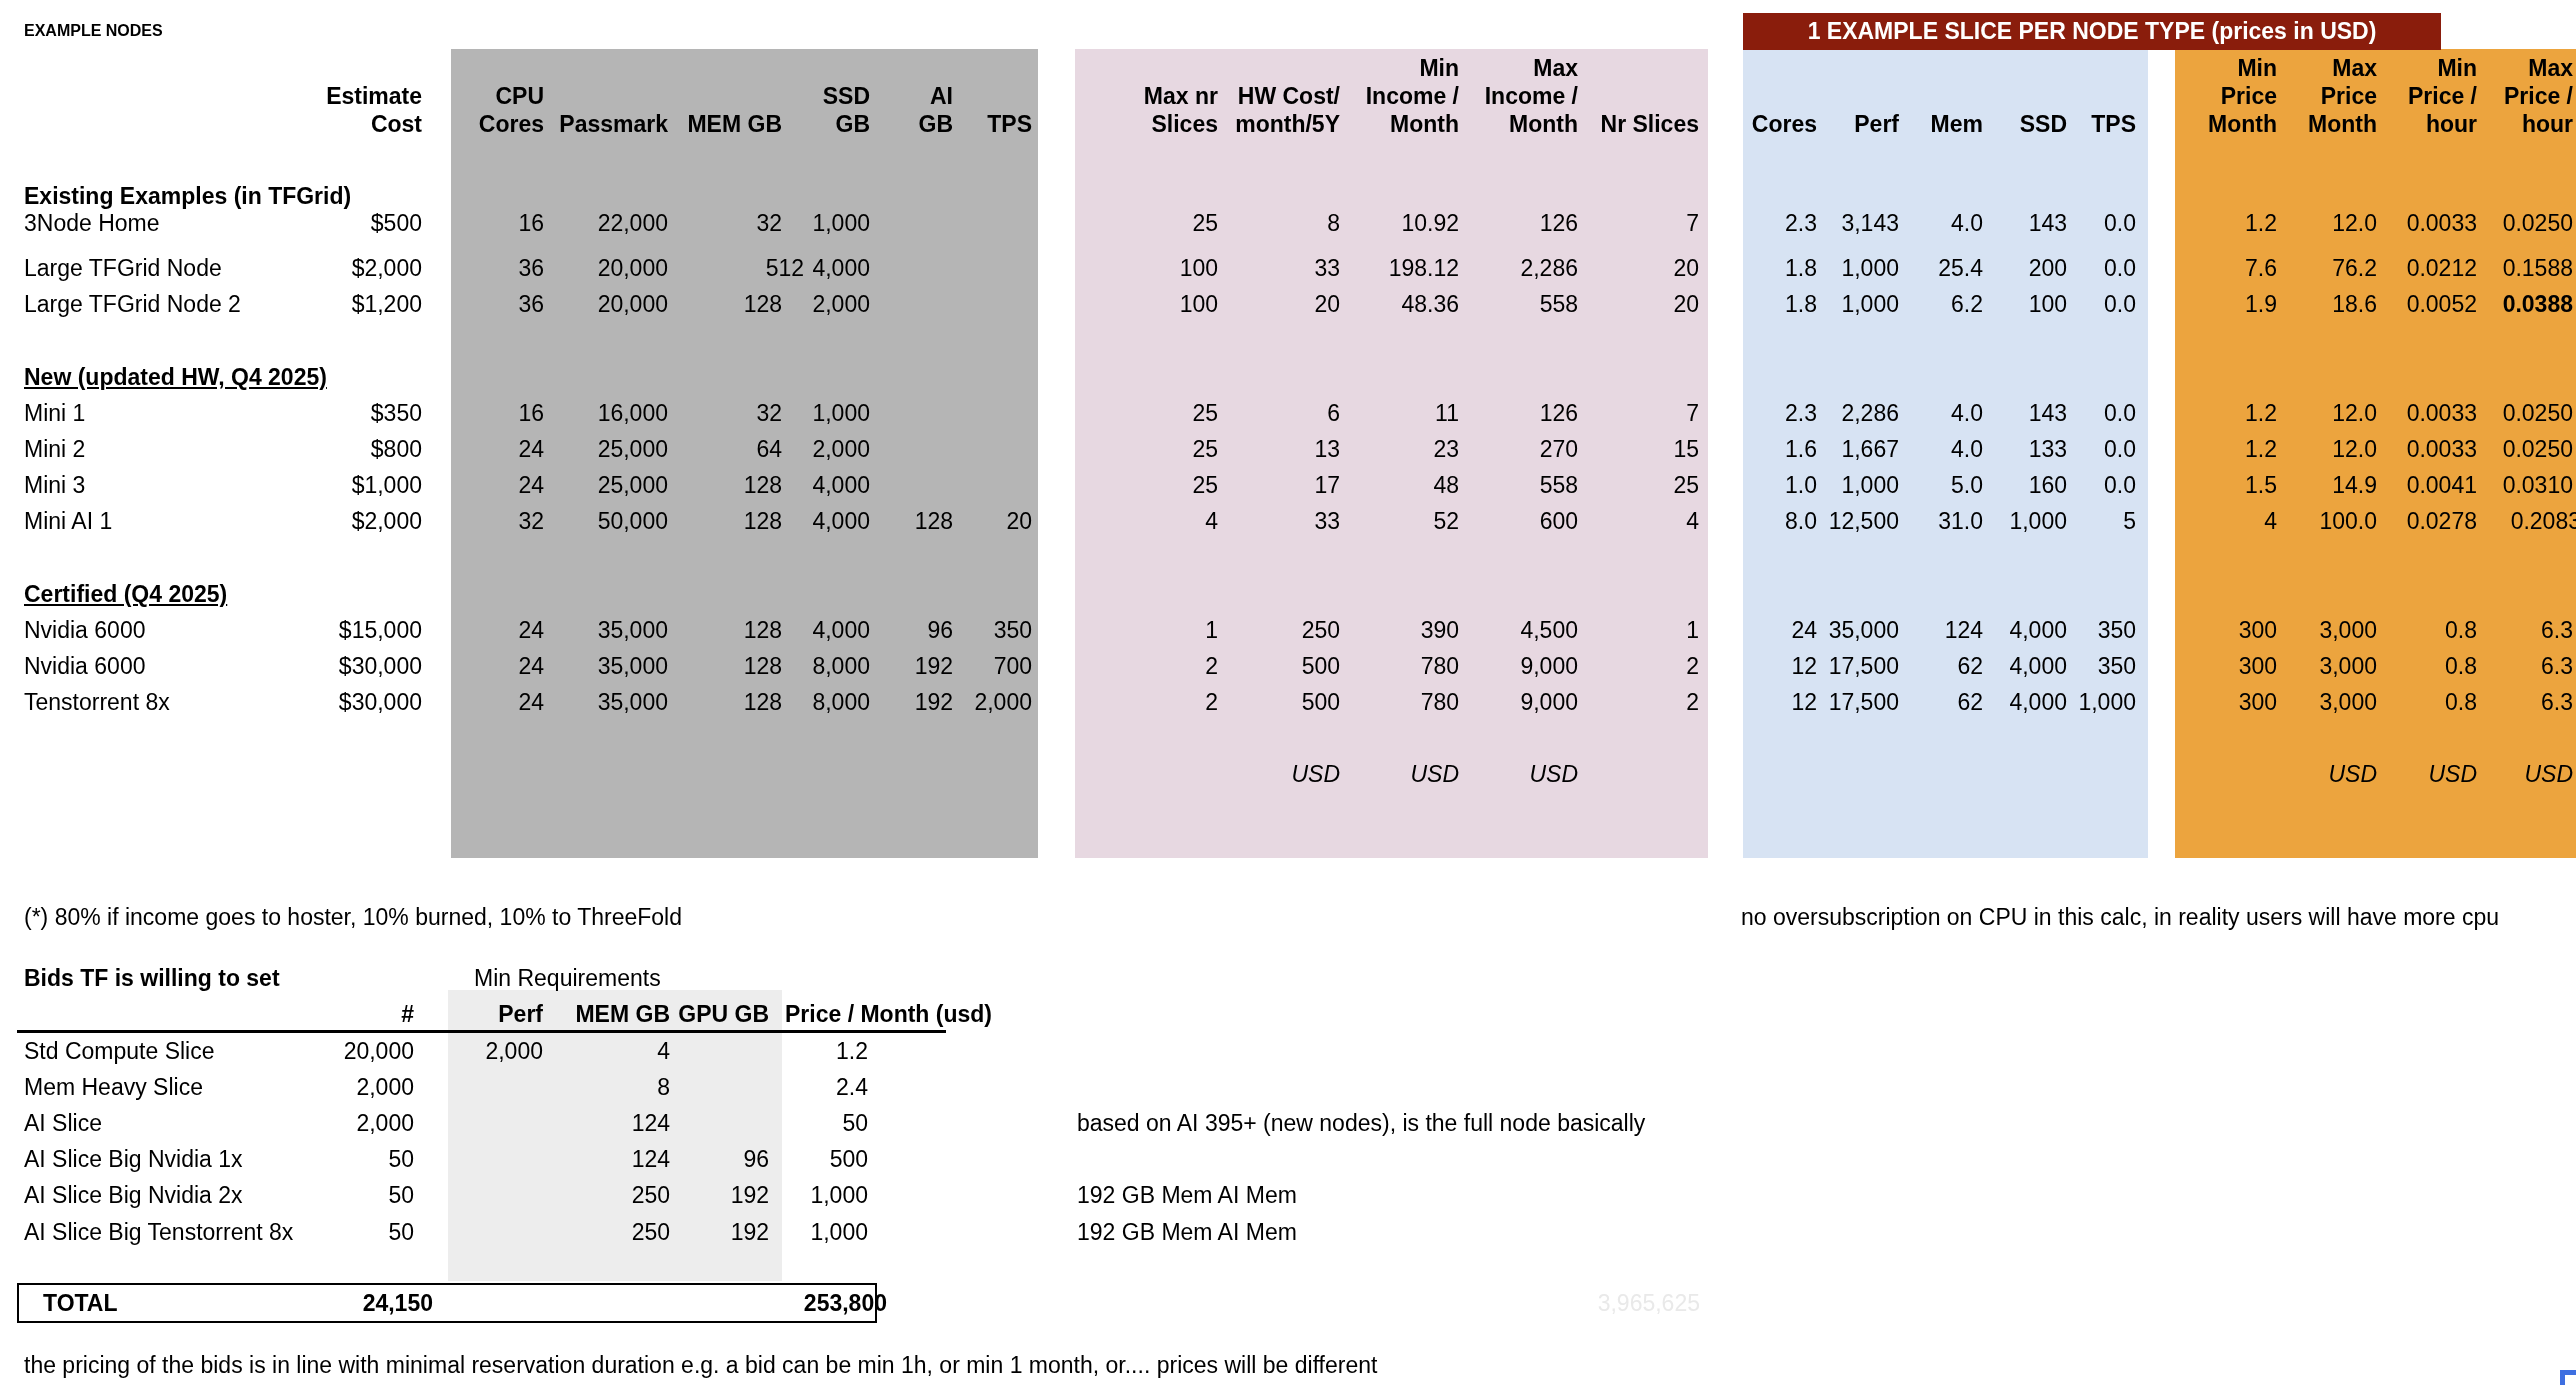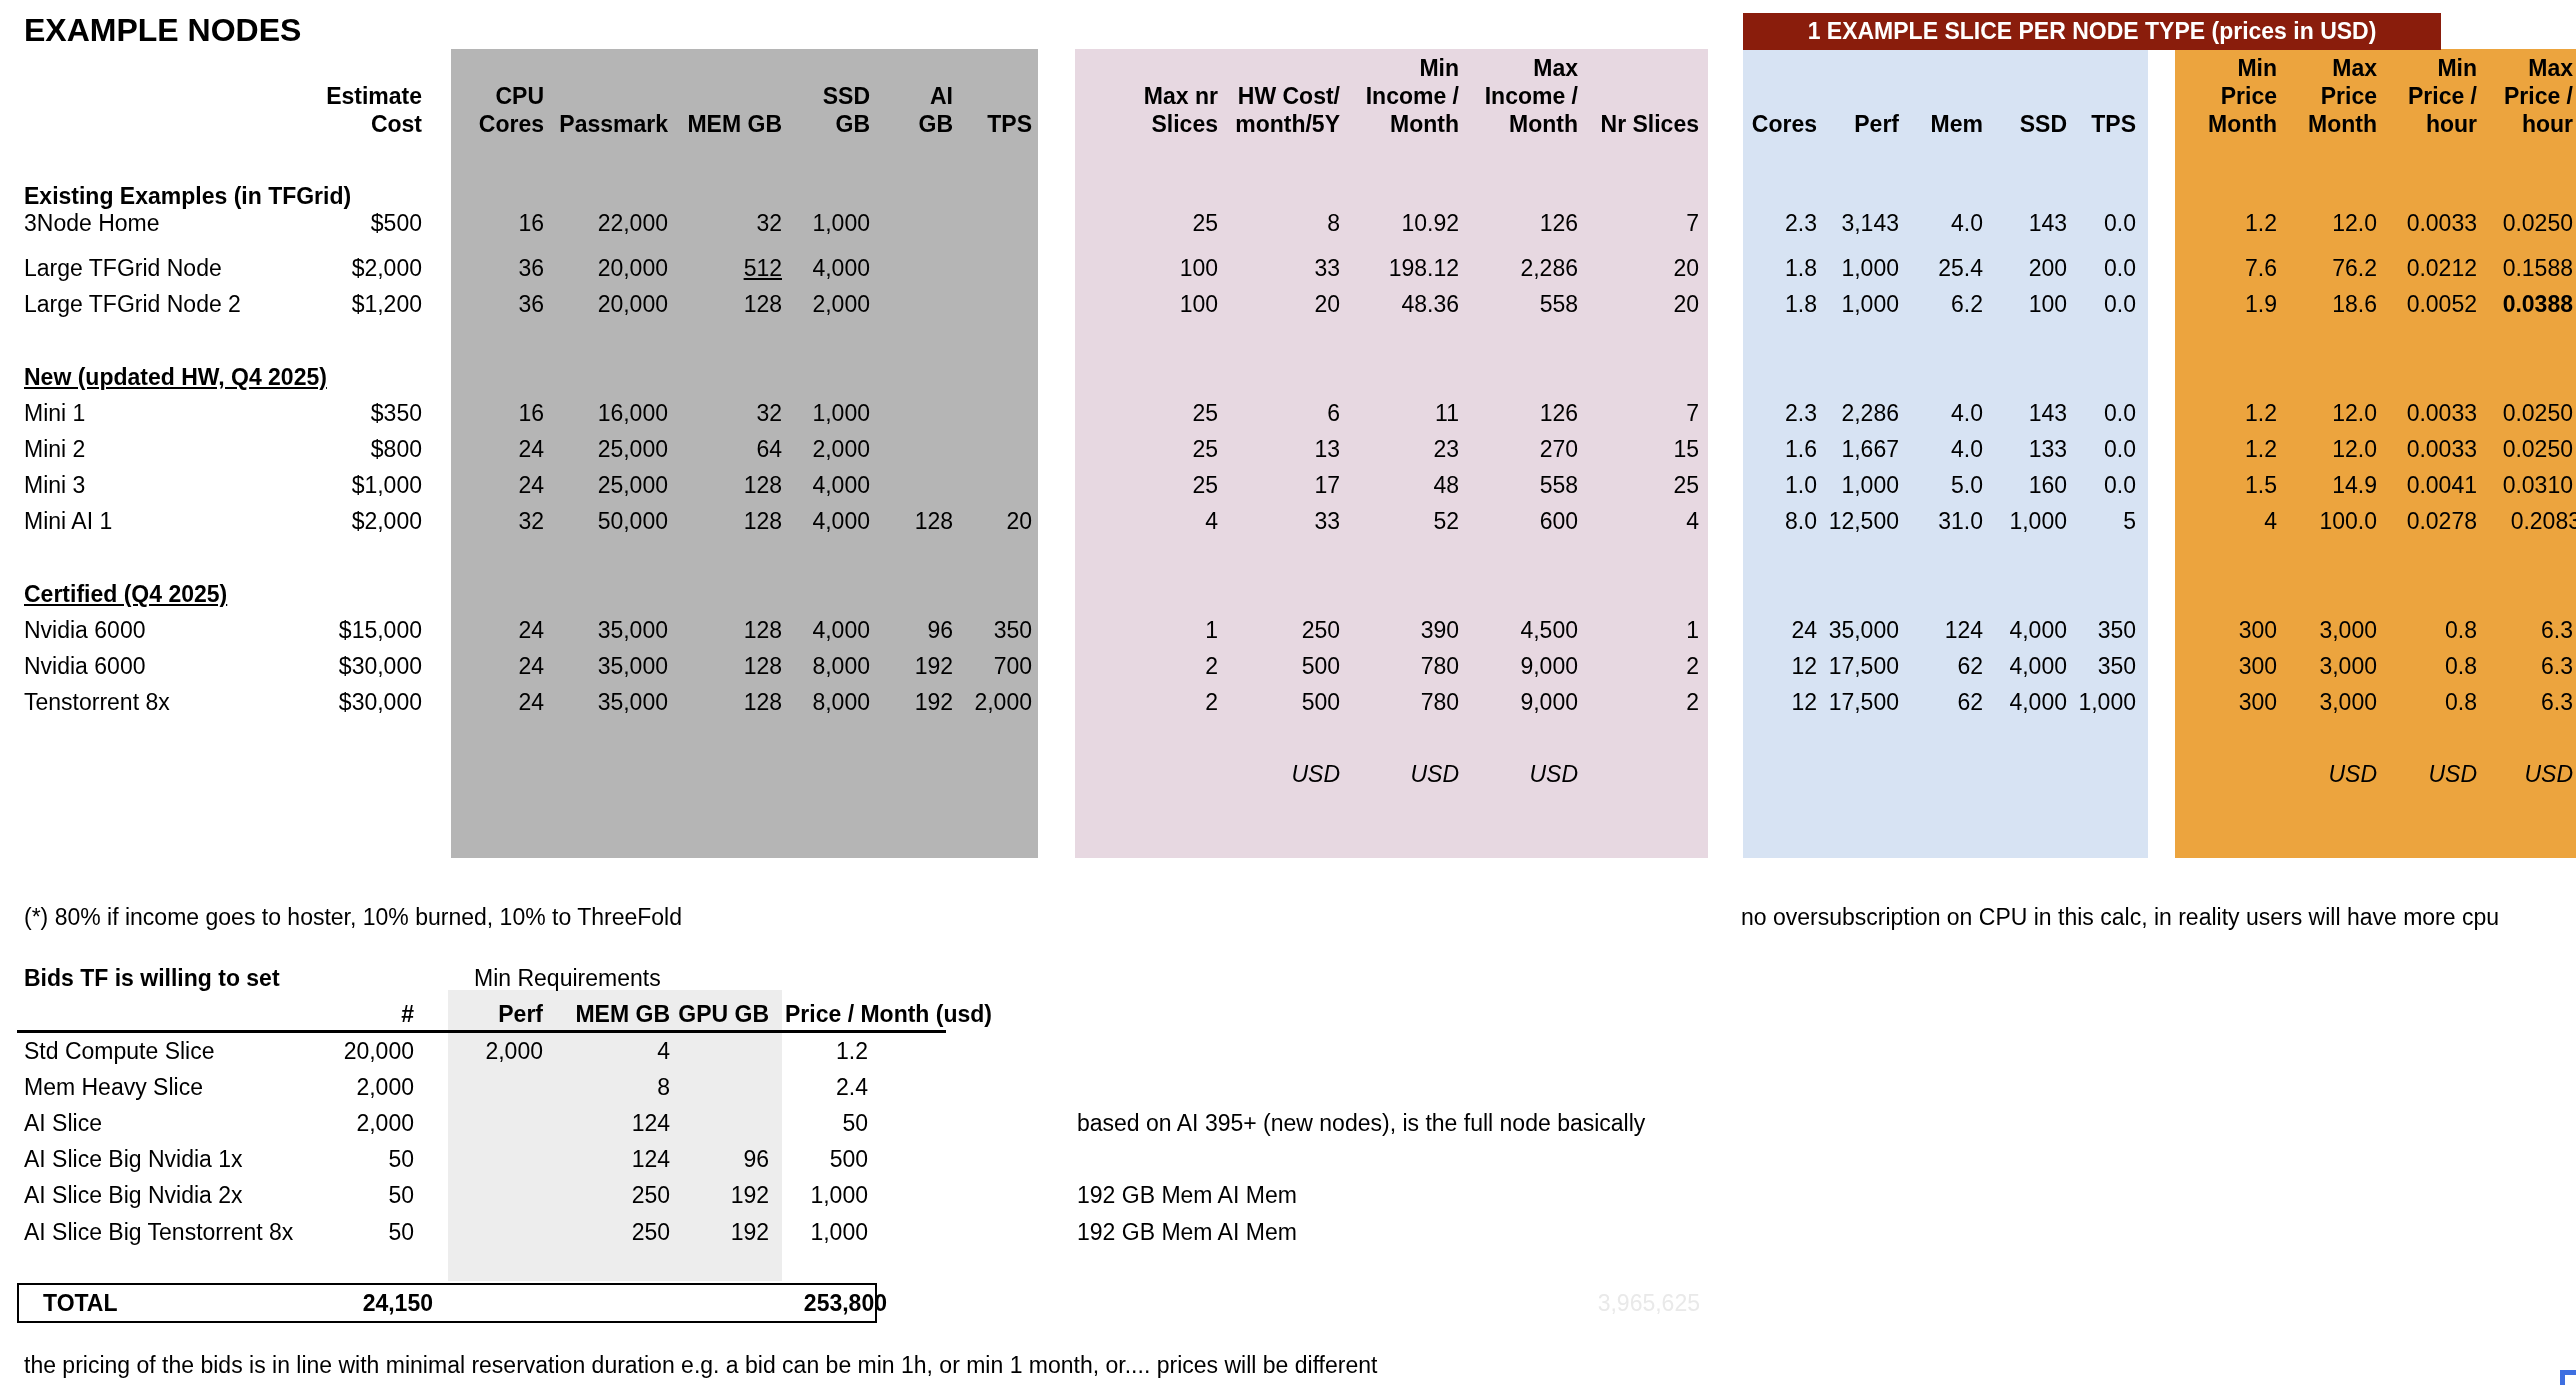--- a/index.html
+++ b/index.html
@@ -12,21 +12,21 @@
   #bg-gray{left:451px;width:587px;}
   #bg-pink{left:1075px;width:633px;}
   #bg-blue{left:1743px;width:405px;}
   #bg-orange{left:2175px;width:401px;}
   
   #banner{
     position:absolute;left:1743px;top:12.8px;width:698px;height:37px;
     color:#fff;font-weight:bold;text-align:center;line-height:37px;
   }
   
-  #page-title{position:absolute;left:24px;top:17px;font-weight:bold;font-size:32px;line-height:27px;}
+  #page-title{position:absolute;left:24px;top:17px;font-weight:bold;font-size:16px;line-height:27px;}
   
   .hdr{
     position:absolute;top:48px;height:90px;width:238px;
     display:flex;flex-direction:column;justify-content:flex-end;align-items:flex-end;
     text-align:right;font-weight:bold;line-height:28px;white-space:pre-line;
   }
   
   .row{position:absolute;left:0;width:2576px;height:37px;}
   .cell{
     position:absolute;top:0;height:100%;width:204px;
@@ -126,21 +126,21 @@
       <div class="cell" style="left: 2073px;">1.2</div>
       <div class="cell" style="left: 2173px;">12.0</div>
       <div class="cell" style="left: 2273px;">0.0033</div>
       <div class="cell" style="left: 2369px;">0.0250</div>
     </div>
     <div class="row" style="top: 250px;">
       <div class="lbl">Large TFGrid Node</div>
       <div class="cell" style="left: 218px;">$2,000</div>
       <div class="cell" style="left: 340px;">36</div>
       <div class="cell" style="left: 464px;">20,000</div>
-      <div class="cell" style="left: 578px; text-decoration: underline;">512</div>
+      <div class="cell" style="left: 600px;">512</div>
       <div class="cell" style="left: 666px;">4,000</div>
       <div class="cell" style="left: 1014px;">100</div>
       <div class="cell" style="left: 1136px;">33</div>
       <div class="cell" style="left: 1255px;">198.12</div>
       <div class="cell" style="left: 1374px;">2,286</div>
       <div class="cell" style="left: 1495px;">20</div>
       <div class="cell" style="left: 1613px;">1.8</div>
       <div class="cell" style="left: 1695px;">1,000</div>
       <div class="cell" style="left: 1779px;">25.4</div>
       <div class="cell" style="left: 1863px;">200</div>

